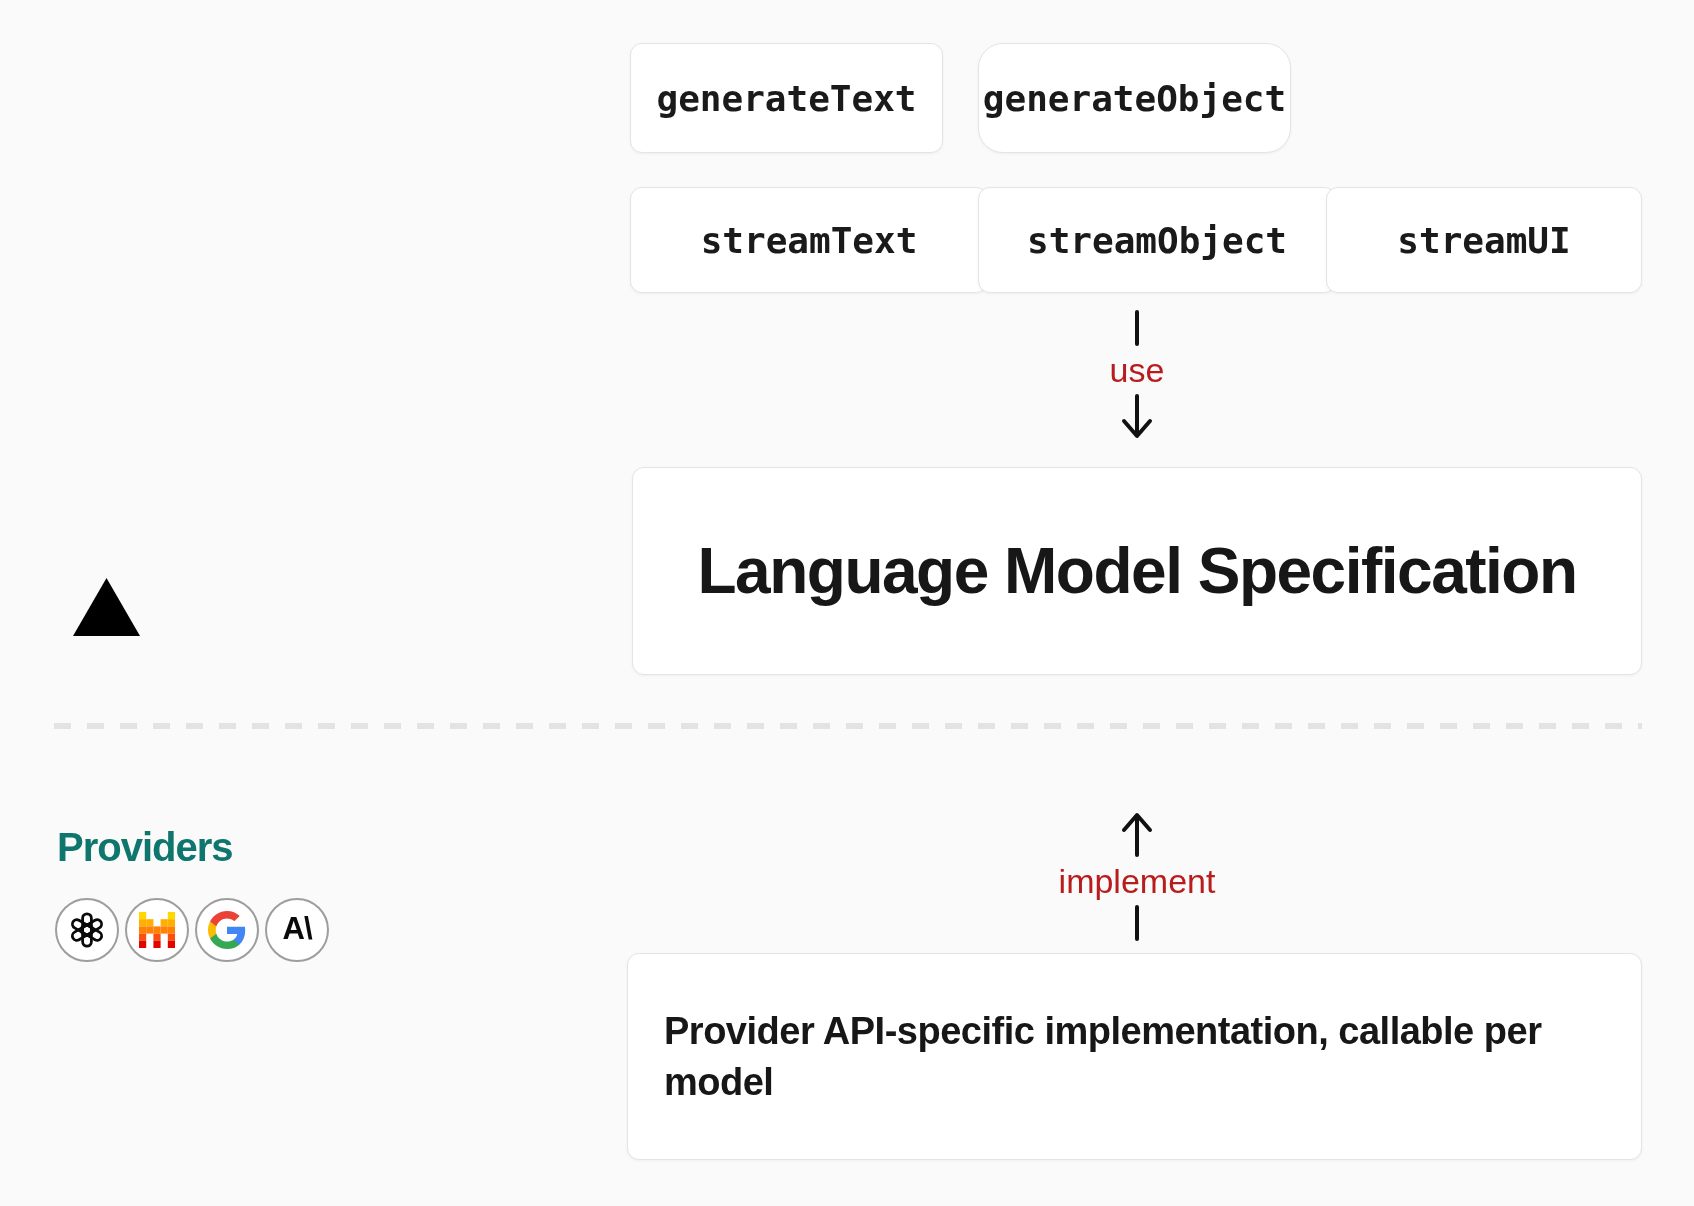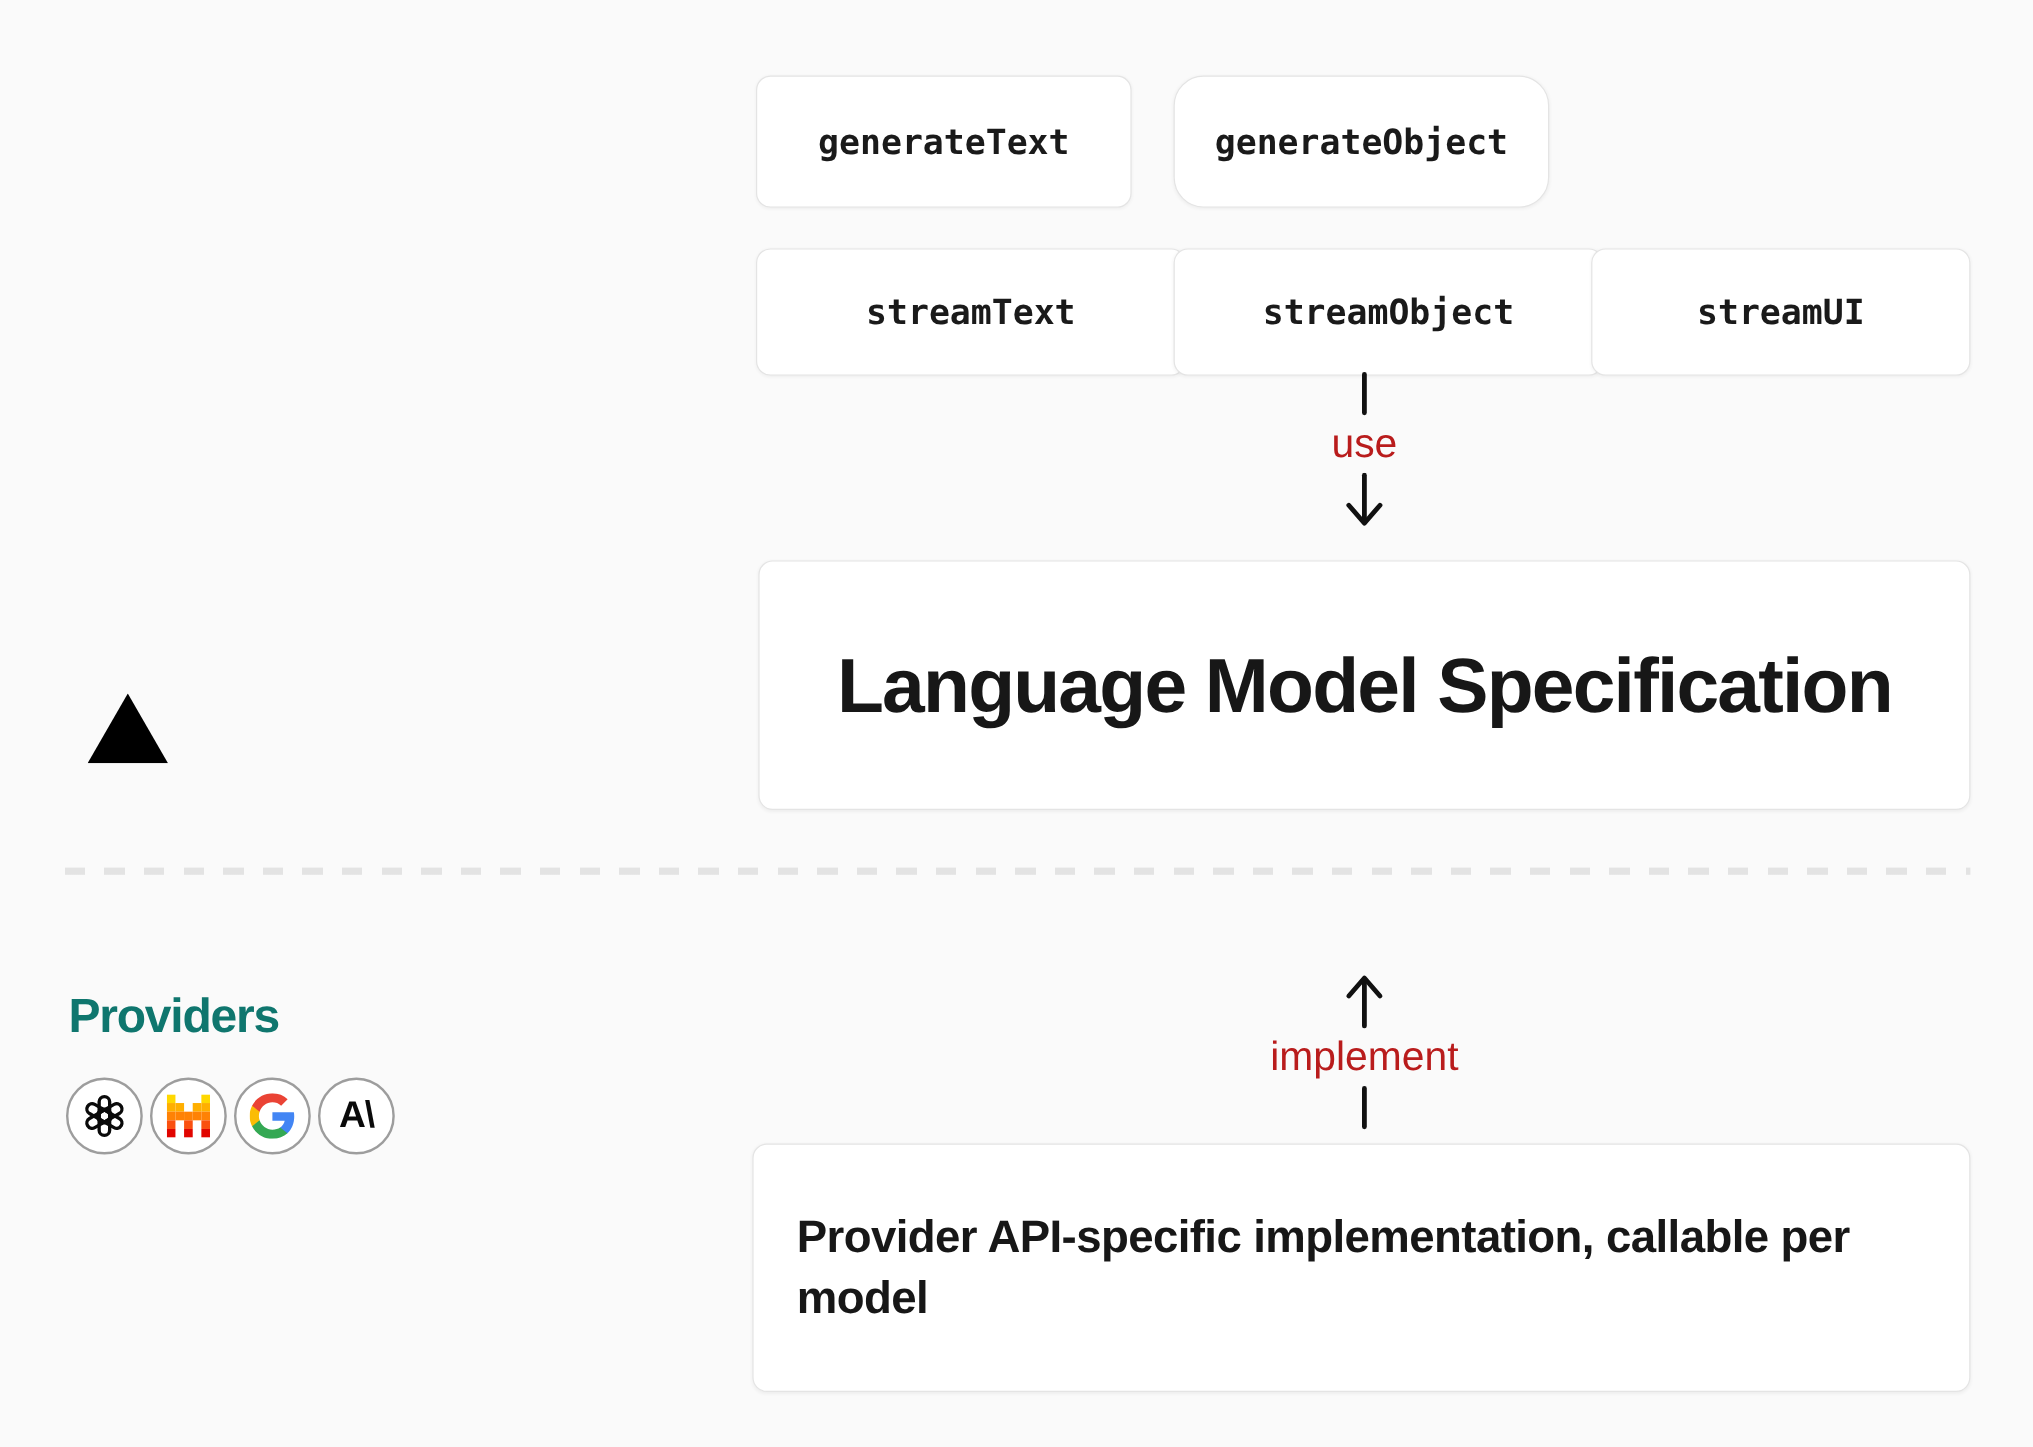--- a/index.html
+++ b/index.html
@@ -16,21 +16,21 @@
   
   .card {
     background: #ffffff;
     border: 1px solid #e4e4e4;
     border-radius: 12px;
     box-shadow: 0 1px 3px rgba(0,0,0,0.05);
   }
   .fn-box {
     display: flex; align-items: center; justify-content: center;
     font-family: "DejaVu Sans Mono", "Liberation Mono", monospace;
-    font-size: 29px; font-weight: 600; color: #1a1a1a; margin-top: 20px;
+    font-size: 36px; font-weight: 600; color: #1a1a1a;
   }
   .fn-r1 { top: 43px;  height: 110px; width: 313px; }
   .fn-r2 { top: 187px; height: 106px; width: 358px; }
 
   .spec-box {
     left: 632px; top: 467px; width: 1010px; height: 208px;
     display: flex; align-items: center; justify-content: center;
   }
   .spec-title {
     font-size: 64px; font-weight: 700; letter-spacing: -1.5px; color: #171717;

